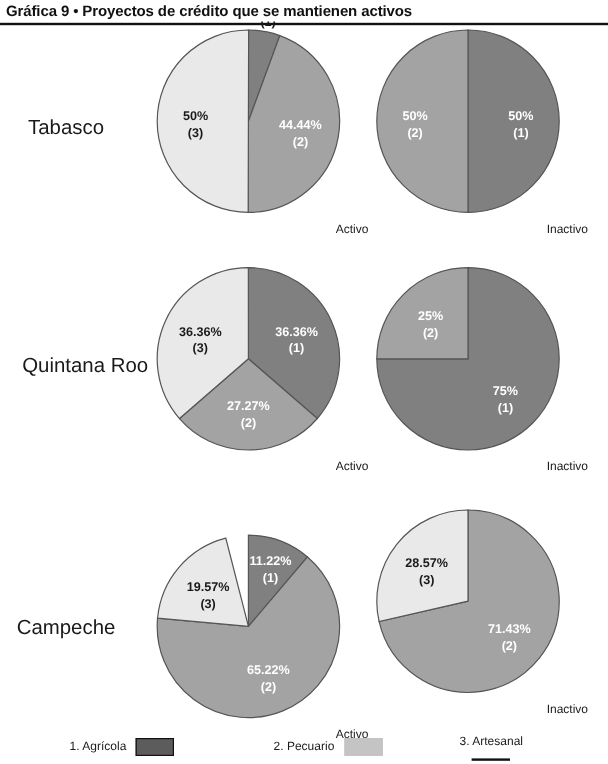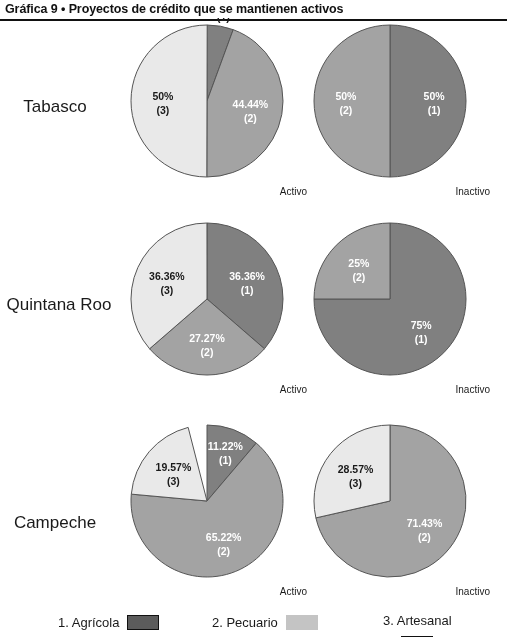--- a/index.html
+++ b/index.html
@@ -88,21 +88,21 @@
   }
   .legend-item {
     position: absolute;
     top: 8px;
     height: 18px;
     display: flex;
     align-items: center;
     gap: 8px;
   }
   .legend-text {
-    font-size: 13px;
+    font-size: 10px;
     color: #1a1a1a;
     white-space: nowrap;
   }
   .legend-swatch {
     width: 30px;
     height: 13px;
     display: inline-block;
   }
 </style>
 </head>
@@ -110,21 +110,21 @@
 
 <div id="page">
 
   <div class="title-bar">
     <div class="title-text">Gráfica 9 • Proyectos de crédito que se mantienen activos</div>
     <div class="title-rule"></div>
   </div>
 
   <div class="chart-area" id="chart-area">
       <div class="row-label" style="left: 0px; width: 110px; top: 76px;">Tabasco</div>
-      <div class="row-label" style="left: 4px; width: 110px; top: 274px;">Quintana Roo</div>
+      <div class="row-label" style="left: 16px; width: 110px; top: 274px;">Quintana Roo</div>
       <div class="row-label" style="left: 0px; width: 110px; top: 476px; margin-top: 16px;">Campeche</div>
       <div class="pie-cell" style="left: 107px; top: -3px; width: 200px; height: 186px;">
         <svg width="200" height="166" viewBox="0 0 200 166">
           <path d="M 100 83 L 100 7 A 76 76 0 0 1 126.19286216126329 11.65622681830557 Z" fill="#808080" stroke="#555555" stroke-width="1"></path>
           <text class="slice-label" x="116.45216754367596" y="-10.549047445745302" fill="#1a1a1a">5.6%</text>
           <text class="slice-label" x="116.45216754367596" y="3.450952554254698" fill="#1a1a1a">(1)</text>
           <path d="M 100 83 L 126.19286216126329 11.65622681830557 A 76 76 0 0 1 99.80899136774775 158.99975997134732 Z" fill="#a3a3a3" stroke="#555555" stroke-width="1"></path>
           <text class="slice-label" x="143.38986662606848" y="89.76954787436105" fill="#ffffff">44.44%</text>
           <text class="slice-label" x="143.38986662606848" y="103.76954787436105" fill="#ffffff">(2)</text>
           <path d="M 100 83 L 99.80899136774775 158.99975997134732 A 76 76 0 1 1 100.19100863225225 7.000240028652684 Z" fill="#e9e9e9" stroke="#555555" stroke-width="1"></path>
@@ -162,21 +162,21 @@
         <svg width="200" height="166" viewBox="0 0 200 166">
           <path d="M 100 83 L 100 7 A 76 76 0 1 1 24 83.00000000000001 Z" fill="#808080" stroke="#555555" stroke-width="1"></path>
           <text class="slice-label" x="131.16926691470303" y="113.16926691470302" fill="#ffffff">75%</text>
           <text class="slice-label" x="131.16926691470303" y="127.16926691470302" fill="#ffffff">(1)</text>
           <path d="M 100 83 L 24 83.00000000000001 A 76 76 0 0 1 99.99999999999999 7 Z" fill="#a3a3a3" stroke="#555555" stroke-width="1"></path>
           <text class="slice-label" x="68.83073308529698" y="50.830733085296984" fill="#ffffff">25%</text>
           <text class="slice-label" x="68.83073308529698" y="64.83073308529698" fill="#ffffff">(2)</text>
         </svg>
         <div class="pie-caption" style="top: 168px;">Inactivo</div>
       </div>
-      <div class="pie-cell" style="left: 107px; top: 397px; width: 200px; height: 186px;">
+      <div class="pie-cell" style="left: 107px; top: 418px; width: 200px; height: 186px;">
         <svg width="200" height="166" viewBox="0 0 200 166">
           <path d="M 100 83 L 100 7 A 76 76 0 0 1 149.24903085936313 25.116211601057934 Z" fill="#808080" stroke="#555555" stroke-width="1"></path>
           <text class="slice-label" x="118.36637852195415" y="32.07088885241095" fill="#ffffff">11.22%</text>
           <text class="slice-label" x="118.36637852195415" y="46.07088885241095" fill="#ffffff">(1)</text>
           <path d="M 100 83 L 149.24903085936313 25.116211601057934 A 76 76 0 1 1 24.31086514262188 76.13306003072483 Z" fill="#a3a3a3" stroke="#555555" stroke-width="1"></path>
           <text class="slice-label" x="116.6637692415166" y="122.80888622182042" fill="#ffffff">65.22%</text>
           <text class="slice-label" x="116.6637692415166" y="136.80888622182042" fill="#ffffff">(2)</text>
           <path d="M 100 83 L 24.31086514262188 76.13306003072483 A 76 76 0 0 1 81.14582428812288 9.375818794191929 Z" fill="#e9e9e9" stroke="#555555" stroke-width="1"></path>
           <text class="slice-label" x="66.4363781680328" y="53.42501636884643" fill="#1a1a1a">19.57%</text>
           <text class="slice-label" x="66.4363781680328" y="67.42501636884643" fill="#1a1a1a">(3)</text>
@@ -194,21 +194,21 @@
         </svg>
         <div class="pie-caption" style="top: 168px;">Inactivo</div>
       </div>
     </div>
 
   <div class="legend" id="legend">
       <div class="legend-item" style="left: 58px;">
         <span class="legend-text">1. Agrícola</span>
         <span class="legend-swatch" style="background: rgb(92, 92, 92); border: 1px solid rgb(17, 17, 17);"></span>
       </div>
-      <div class="legend-item" style="left: 212px;">
+      <div class="legend-item" style="left: 228px;">
         <span class="legend-text">2. Pecuario</span>
         <span class="legend-swatch" style="background: rgb(196, 196, 196); border: 1px solid rgb(196, 196, 196);"></span>
       </div>
       <div class="legend-item" style="left: 383px; flex-direction: column;">
         <span class="legend-text">3. Artesanal</span>
         <span class="legend-swatch" style="background: rgb(255, 255, 255); border: 1px solid rgb(17, 17, 17);"></span>
       </div>
     </div>
 
 </div>

